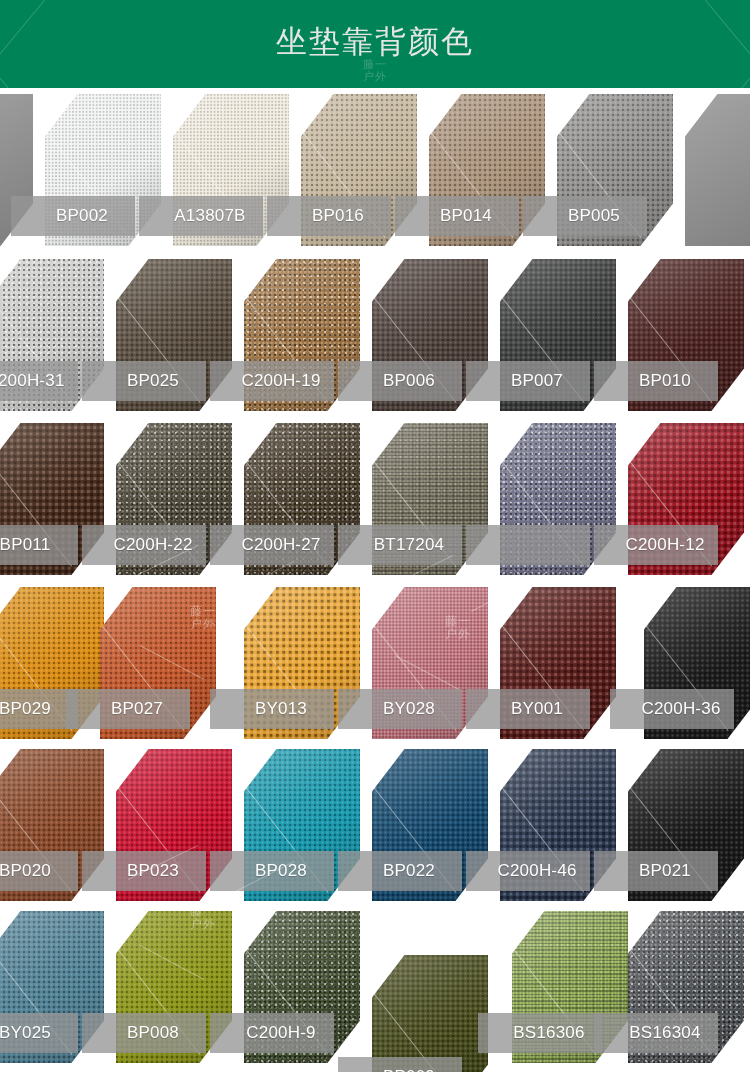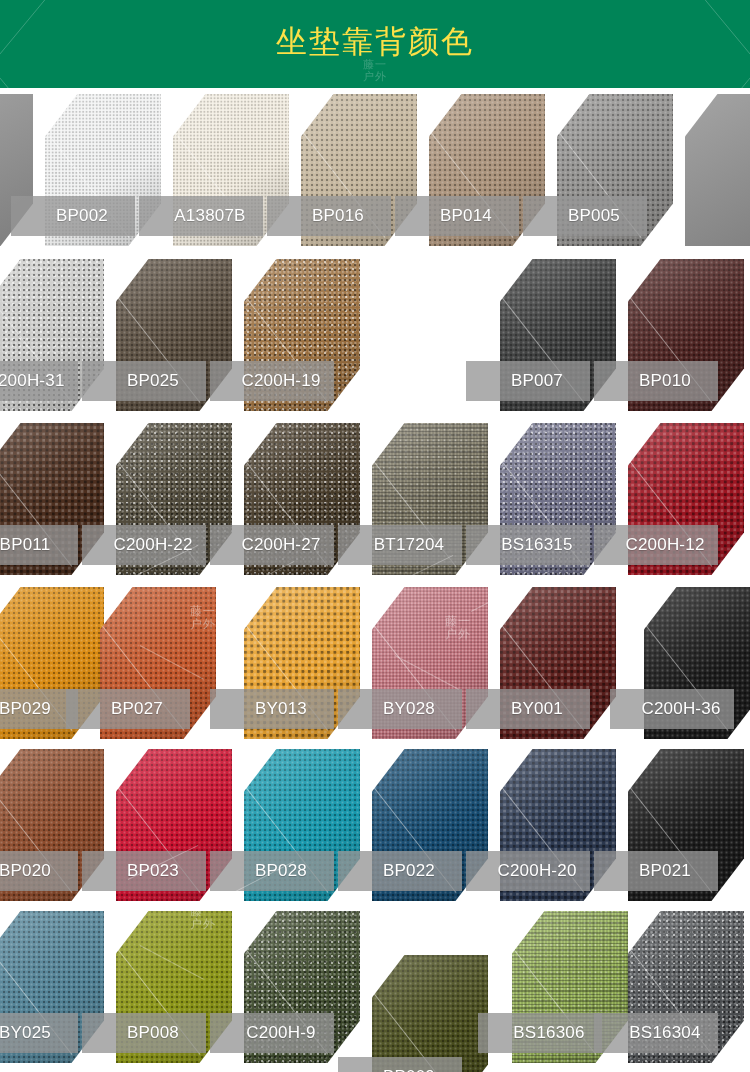--- a/index.html
+++ b/index.html
@@ -34,21 +34,21 @@
     inset: 0;
     pointer-events: none;
   }
   .header-title {
     position: absolute;
     top: 50%;
     left: 0;
     width: 750px;
     transform: translateY(-58%);
     text-align: center;
-    color: #fde047;
+    color: #e5e5e5;
     font-size: 31px;
     letter-spacing: 2px;
     font-weight: 400;
     line-height: 1;
     white-space: nowrap;
   }
   .header-watermark {
     position: absolute;
     left: 50%;
     top: 58px;
@@ -326,20 +326,30 @@
         <div class="swatch weave-melange" style="left: 244px;">
           <div class="hex">
             <div class="hex-base" style="background: rgb(154, 111, 63);"></div>
             <div class="hex-weave"></div>
             <div class="hex-shade"></div>
             <div class="hex-fold"></div>
           </div>
           <div class="label-plate"></div>
           <div class="label-text">C200H-19</div>
         </div>
+        <div class="swatch " style="left: 372px;">
+          <div class="hex">
+            <div class="hex-base" style="background: rgb(79, 66, 60);"></div>
+            <div class="hex-weave"></div>
+            <div class="hex-shade"></div>
+            <div class="hex-fold"></div>
+          </div>
+          <div class="label-plate"></div>
+          <div class="label-text">BP006</div>
+        </div>
         <div class="swatch " style="left: 500px;">
           <div class="hex">
             <div class="hex-base" style="background: rgb(59, 60, 60);"></div>
             <div class="hex-weave"></div>
             <div class="hex-shade"></div>
             <div class="hex-fold"></div>
           </div>
           <div class="label-plate"></div>
           <div class="label-text">BP007</div>
         </div>
@@ -396,21 +406,20 @@
           <div class="label-text">BT17204</div>
         </div>
         <div class="swatch weave-melange" style="left: 500px;">
           <div class="hex">
             <div class="hex-base" style="background: rgb(106, 107, 132);"></div>
             <div class="hex-weave"></div>
             <div class="hex-shade"></div>
             <div class="hex-fold"></div>
           </div>
           <div class="label-plate"></div>
-          <div class="label-text">BS16315</div>
         </div>
         <div class="swatch weave-coarse" style="left: 628px;">
           <div class="hex">
             <div class="hex-base" style="background: rgb(156, 20, 32);"></div>
             <div class="hex-weave"></div>
             <div class="hex-shade"></div>
             <div class="hex-fold"></div>
           </div>
           <div class="label-plate"></div>
           <div class="label-text">C200H-12</div>
@@ -520,21 +529,21 @@
           <div class="label-text">BP022</div>
         </div>
         <div class="swatch weave-coarse" style="left: 500px;">
           <div class="hex">
             <div class="hex-base" style="background: rgb(45, 58, 82);"></div>
             <div class="hex-weave"></div>
             <div class="hex-shade"></div>
             <div class="hex-fold"></div>
           </div>
           <div class="label-plate"></div>
-          <div class="label-text">C200H-20</div>
+          <div class="label-text">C200H-46</div>
         </div>
         <div class="swatch " style="left: 628px;">
           <div class="hex">
             <div class="hex-base" style="background: rgb(27, 27, 27);"></div>
             <div class="hex-weave"></div>
             <div class="hex-shade"></div>
             <div class="hex-fold"></div>
           </div>
           <div class="label-plate"></div>
           <div class="label-text">BP021</div>

